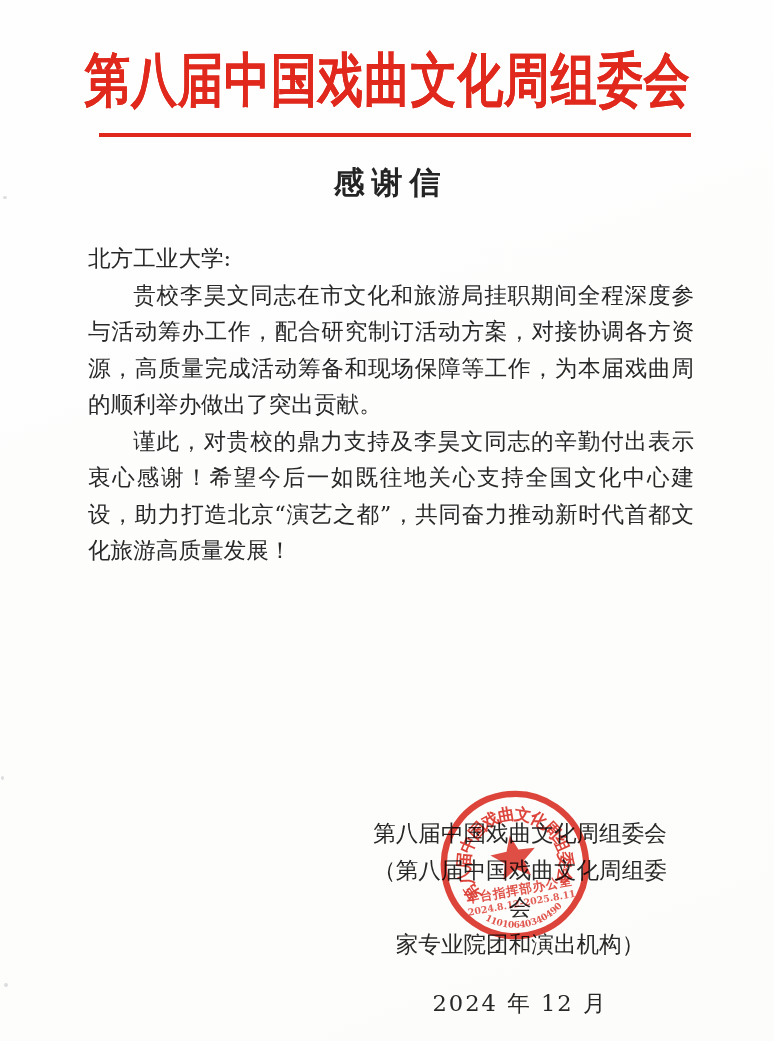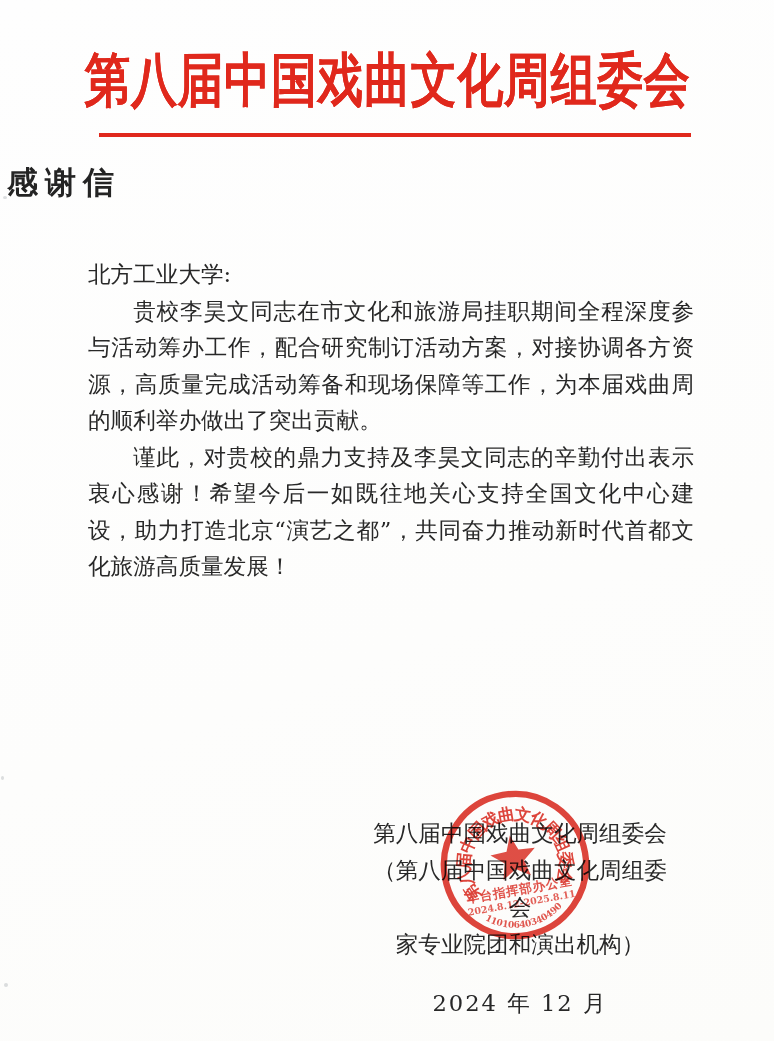--- a/index.html
+++ b/index.html
@@ -11,31 +11,31 @@
   }
   
   .org-title{position:absolute;top:42px;left:0;width:774px;text-align:center;white-space:nowrap;}
   .org-title span{
     display:inline-block;font-size:58px;font-weight:900;color:#e0281c;
     transform:scaleX(.79);transform-origin:50% 50%;letter-spacing:1px;
     text-shadow:0 0 .5px #e0281c;
   }
   .red-rule{position:absolute;top:133px;left:99px;width:592px;height:4px;background:#e0281c;}
   .letter-title{
-    position:absolute;top:162px;left:0;width:774px;
+    position:absolute;top:162px;left:0;width:774px;text-align:center;
     font-size:31px;font-weight:bold;color:#242424;letter-spacing:7px;text-indent:7px;
   }
   
   .body-text{
     position:absolute;top:240px;left:88px;width:606px;
     font-size:22.6px;line-height:36.5px;
     text-align:justify;text-justify:inter-ideograph;
   }
   .body-text p{margin:0;text-indent:2em;}
-  .body-text p.salutation{text-indent:0;margin-top:16px;}
+  .body-text p.salutation{text-indent:0;}
   
   .signature{
     position:absolute;top:815px;left:370px;width:300px;
     font-size:22.6px;line-height:37px;text-align:center;color:#282828;
   }
   .signature .sig-date{margin-top:22px;letter-spacing:2px;}
   
   .seal{
     position:absolute;left:430px;top:786px;width:170px;height:158px;
     transform:rotate(-10deg);opacity:.9;mix-blend-mode:multiply;

